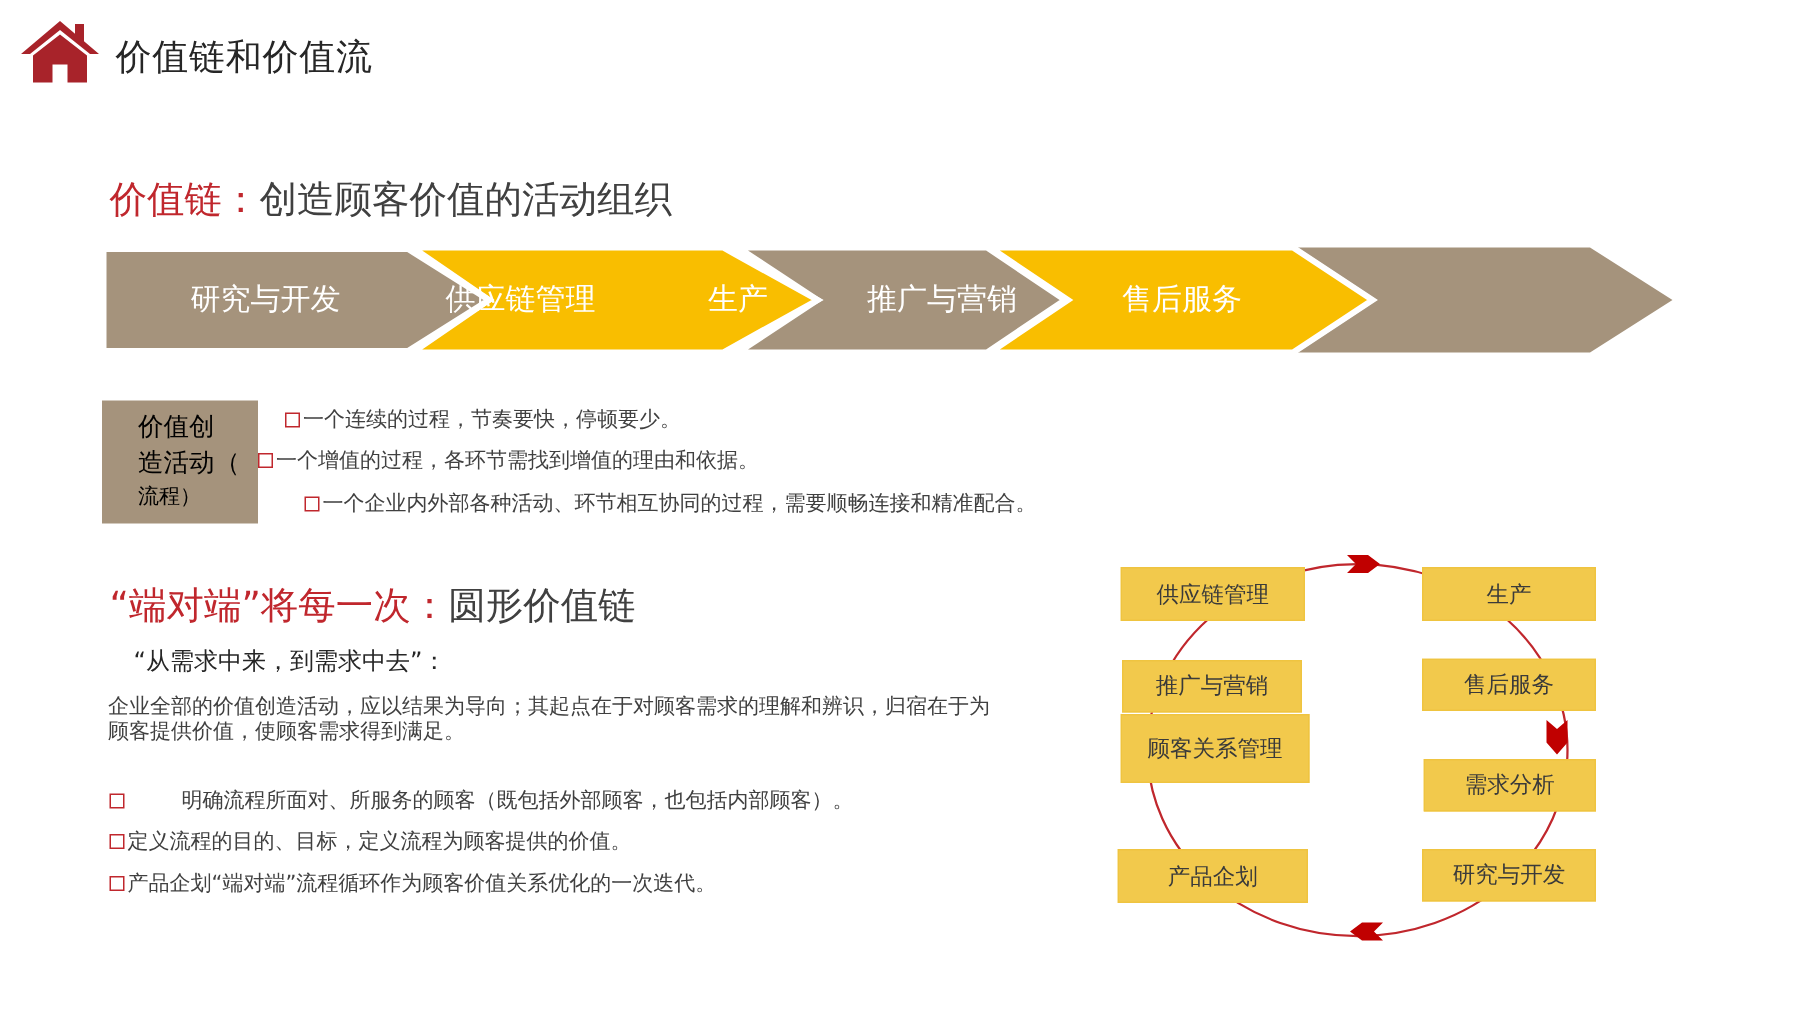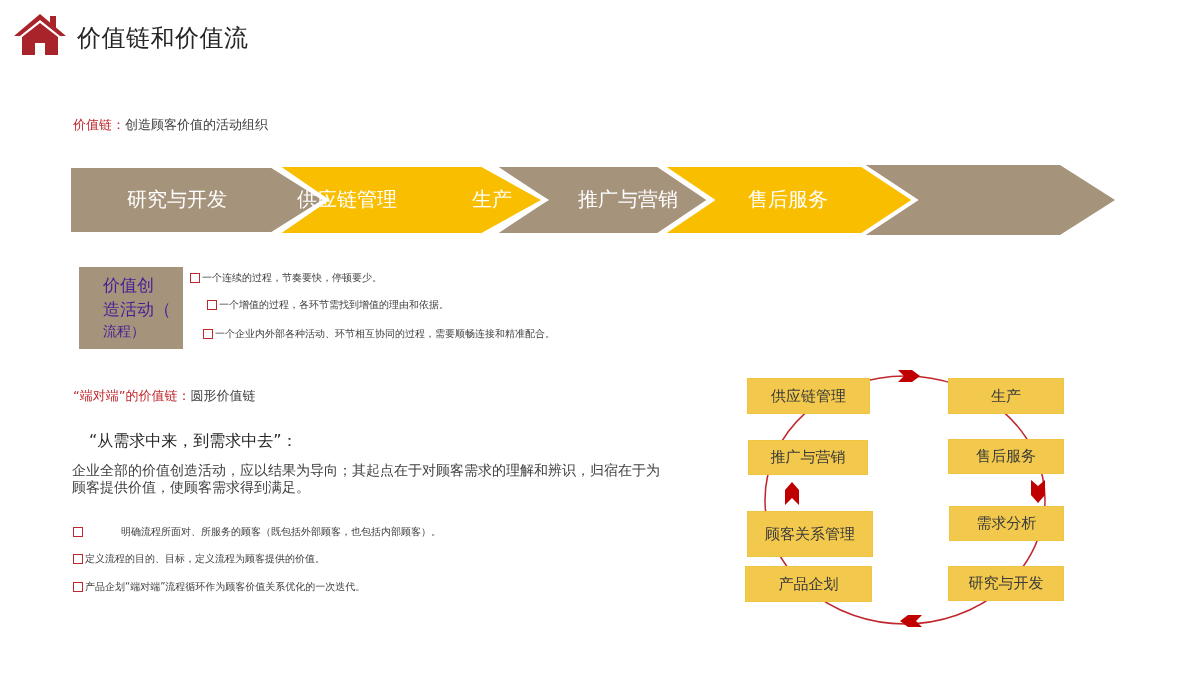--- a/index.html
+++ b/index.html
@@ -9,47 +9,47 @@
       font-family: "DejaVu Sans", "Liberation Sans", sans-serif;
       color: #404040;
     }
     .abs { position: absolute; }
 
     
     .home-icon { left: 12px; top: 12px; width: 56px; height: 44px; }
     .page-title { left: 77px; top: 22px; font-size: 24px; color: #262626; white-space: nowrap; letter-spacing: 0.5px; }
 
     
-    .sec-heading { font-size: 13px; white-space: nowrap; }
+    .sec-heading { font-size: 25px; white-space: nowrap; }
     .red { color: #C0272D; }
     .grey { color: #404040; }
 
     
     .chevron-band { left: 0; top: 0; width: 1200px; height: 675px; pointer-events: none; }
     .chev-label {
       position: absolute; top: 186px; font-size: 20px; color: #ffffff; white-space: nowrap;
       pointer-events: auto; cursor: pointer;
     }
 
     
     .vc-box {
       left: 68px; top: 267px; width: 104px; height: 82px; background: #A5937C;
-      color: #4c1d95; box-sizing: border-box; padding: 6px 12px 0 24px; margin-left: 11px;
+      color: #000000; box-sizing: border-box; padding: 6px 12px 0 24px;
     }
     .vc-line1 { font-size: 17px; line-height: 24px; white-space: nowrap; }
     .vc-line3 { font-size: 14px; line-height: 20px; white-space: nowrap; }
 
-    .bullet-line { font-size: 10px; white-space: nowrap; color: #404040; display: flex; align-items: center; }
+    .bullet-line { font-size: 14px; white-space: nowrap; color: #404040; display: flex; align-items: center; }
     .checkbox {
       display: inline-block; width: 10px; height: 10px; border: 1.5px solid #C0272D;
       margin-right: 2px; box-sizing: border-box;
     }
 
     .quote-head { font-size: 16px; color: #262626; white-space: nowrap; }
-    .para { font-size: 14px; line-height: 17px; color: #404040; width: 600px; font-family: Liberation Mono, monospace; }
+    .para { font-size: 14px; line-height: 17px; color: #404040; width: 600px; }
 
     
     .cycle-svg { left: 0; top: 0; width: 1200px; height: 675px; pointer-events: none; }
     .cycle-box {
       position: absolute; background: #F2C94C; color: #3a3a3a; font-size: 15px;
       display: flex; align-items: center; justify-content: center; white-space: nowrap;
       box-sizing: border-box; cursor: pointer;
       box-shadow: 0 0 0 1px #EFC440 inset;
     }
   </style>
@@ -83,31 +83,31 @@
 <div class="abs vc-box">
   <div class="vc-line1">价值创</div>
   <div class="vc-line1">造活动（</div>
   <div class="vc-line3">流程）</div>
 </div>
 
 <div class="abs bullet-line" style="left:190px; top:271px;">
   <span class="checkbox"></span>
     <span>一个连续的过程，节奏要快，停顿要少。</span>
 </div>
-<div class="abs bullet-line" style="left:207px; top:298px;">
+<div class="abs bullet-line" style="left:172px; top:298px;">
   <span class="checkbox"></span>
     <span>一个增值的过程，各环节需找到增值的理由和依据。</span>
 </div>
 <div class="abs bullet-line" style="left:203px; top:327px;">
   <span class="checkbox"></span>
     <span>一个企业内外部各种活动、环节相互协同的过程，需要顺畅连接和精准配合。</span>
 </div>
 
 <div class="abs sec-heading" style="left:73px; top:387px;">
-  <span class="red">“端对端”的价值链：</span><span class="grey">圆形价值链</span>
+  <span class="red">“端对端”将每一次：</span><span class="grey">圆形价值链</span>
 </div>
 
 <div class="abs quote-head" style="left:65px; top:431px;margin-left:24px;">“从需求中来，到需求中去”：</div>
 
 <div class="abs para" style="left:72px; top:463px;">企业全部的价值创造活动，应以结果为导向；其起点在于对顾客需求的理解和辨识，归宿在于为顾客提供价值，使顾客需求得到满足。</div>
 
 <div class="abs bullet-line" style="left:73px; top:525px;gap:36px;">
   <span class="checkbox"></span>
     <span>明确流程所面对、所服务的顾客（既包括外部顾客，也包括内部顾客）。</span>
 </div>
@@ -129,16 +129,16 @@
 
   <polygon points="922,615 908,615 900,621 908,627 922,627 916,621" fill="#C00000"></polygon>
 
   <polygon points="785,505 792,498 799,505 799,490 792,482 785,490" fill="#C00000"></polygon>
 </svg>
 
 <div class="cycle-box" style="left:747px; top:378px; width:123px; height:36px;">供应链管理</div>
 <div class="cycle-box" style="left:948px; top:378px; width:116px; height:36px;">生产</div>
 <div class="cycle-box" style="left:748px; top:440px; width:120px; height:35px;">推广与营销</div>
 <div class="cycle-box" style="left:948px; top:439px; width:116px; height:35px;">售后服务</div>
-<div class="cycle-box" style="left:747px; top:511px; width:126px; height:46px;text-align:right;">顾客关系管理</div>
+<div class="cycle-box" style="left:747px; top:476px; width:126px; height:46px;text-align:right;">顾客关系管理</div>
 <div class="cycle-box" style="left:949px; top:506px; width:115px; height:35px;">需求分析</div>
 <div class="cycle-box" style="left:745px; top:566px; width:127px; height:36px;">产品企划</div>
 <div class="cycle-box" style="left:948px; top:566px; width:116px; height:35px;">研究与开发</div>
 
 </body></html>

